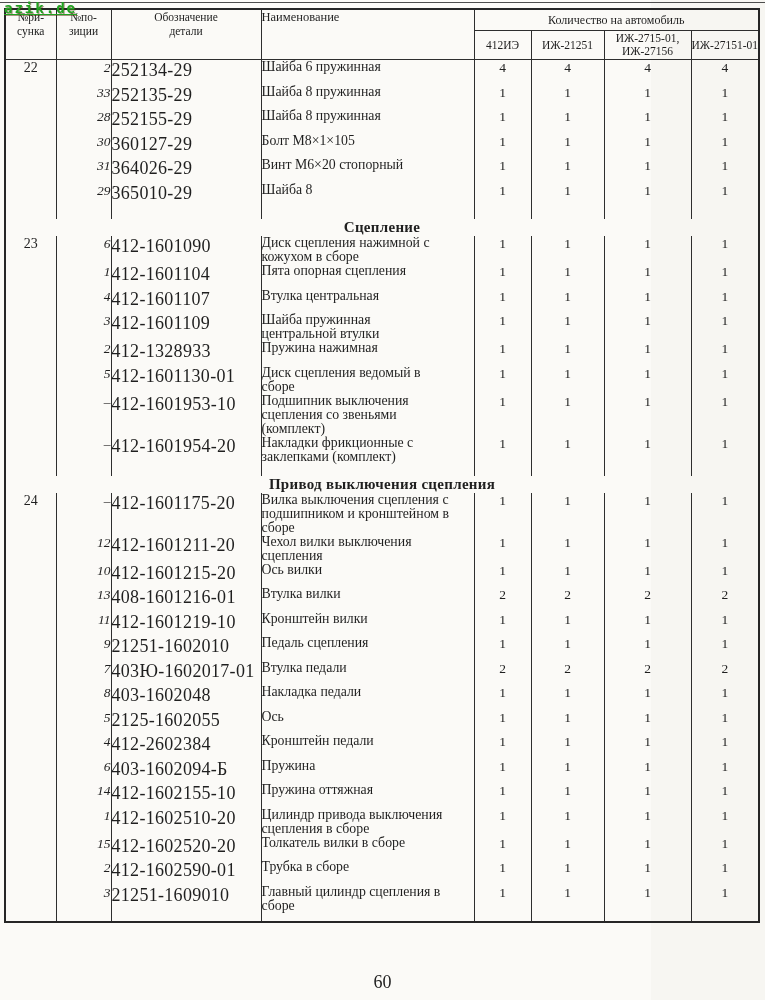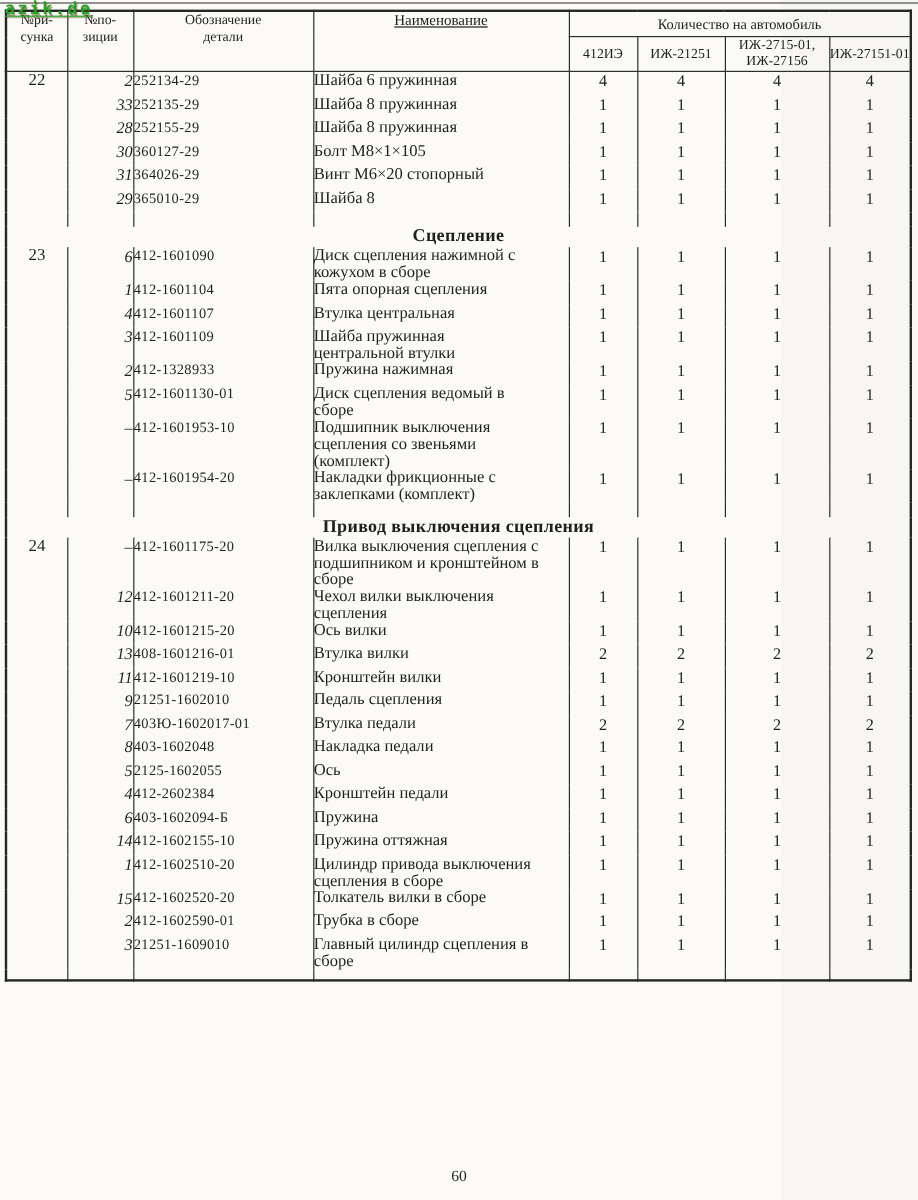--- a/index.html
+++ b/index.html
@@ -25,40 +25,40 @@
     border:2px solid #262626;
     padding-left:12px;
   }
   .parts th{border:1px solid #2e2e2e;font-weight:normal;padding:0;}
   .parts thead tr:last-child th{border-bottom:1px solid #2e2e2e;}
   .parts tbody td{
     border-left:1px solid #2e2e2e;border-right:1px solid #2e2e2e;
     border-top:0;border-bottom:0;padding:0;
   }
   .h-small{font-size:11.5px;line-height:14px;text-align:center;vertical-align:top;padding-top:6px;color:#222;}
-  .h-name{font-size:12.5px;text-align:center;vertical-align:top;padding-top:6px;text-decoration:underline;}
+  .h-name{font-size:12.5px;text-align:left;vertical-align:top;padding-top:6px;}
   .h-group{font-size:12px;text-align:center;vertical-align:middle;height:20px;}
   .h-model{font-size:11.5px;line-height:13px;text-align:center;vertical-align:middle;height:28px;padding:1px 0;}
   .hline{pointer-events:none;}
   .c-fig{text-align:center;font-size:14px;vertical-align:top;padding-top:3px;}
   .c-pos{text-align:right;padding-right:13px;font-style:italic;font-size:13.5px;vertical-align:top;padding-top:3px;}
-  .c-part{padding-left:8px;font-size:12px;letter-spacing:.3px;vertical-align:top;padding-top:3px;}
+  .c-part{padding-left:8px;font-size:18px;letter-spacing:.3px;vertical-align:top;padding-top:3px;}
   .c-name{padding-left:12px;padding-right:4px;font-size:13.8px;vertical-align:top;padding-top:3px;padding-bottom:3.5px;}
   .nm-line{line-height:14px;}
   .c-qty{text-align:center;font-size:13.5px;vertical-align:top;padding-top:3px;}
   .data-row .c-fig,.data-row .c-pos,.data-row .c-part,.data-row .c-qty{padding-bottom:3.5px;}
   .section-heading{
     text-align:center;font-weight:bold;font-size:15px;letter-spacing:.3px;
     padding:16px 0 15px 26px;border:0;
   }
   .heading-row td{border-left:0;border-right:0;}
   .spacer-row td{padding:0;height:inherit;}
   .page-number{
     position:absolute;top:972px;left:0;width:765px;
-    text-align:center;font-size:13px;color:#222;
+    text-align:center;font-size:18px;color:#222;
   }
 </style>
 </head>
 <body>
 
 <div class="page">
   <div class="top-rule"></div>
   <div class="watermark">azik.de</div>
 
   <table class="parts">

